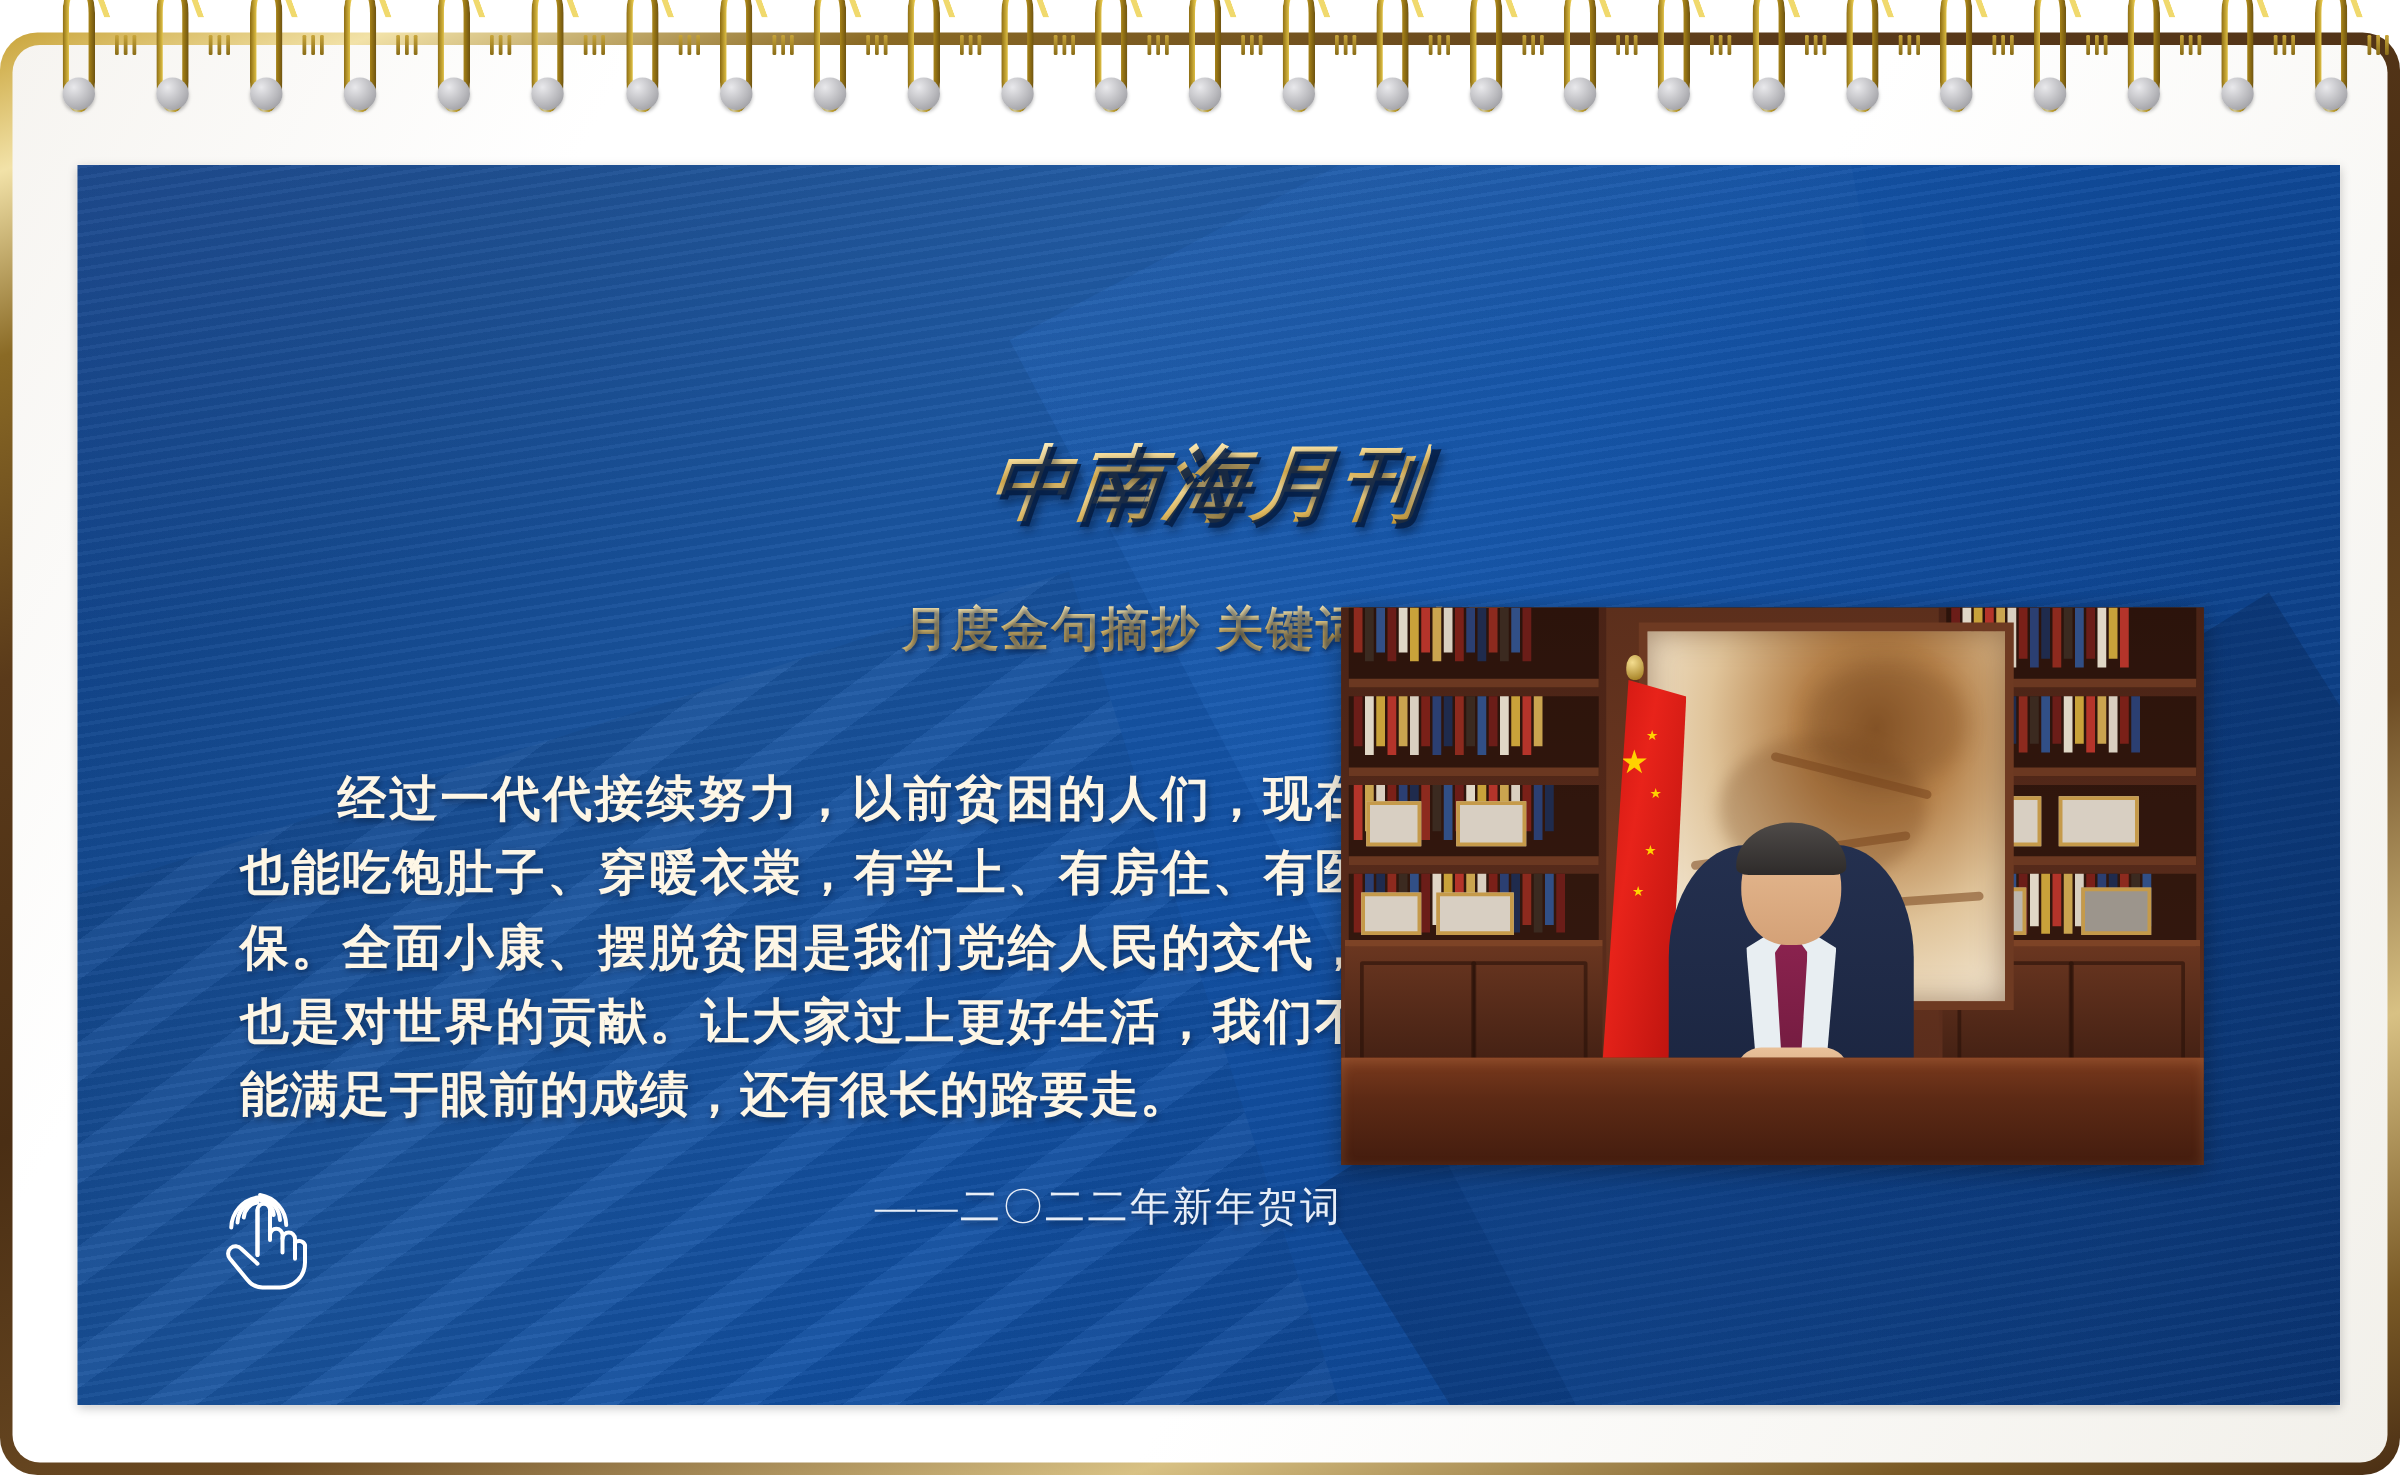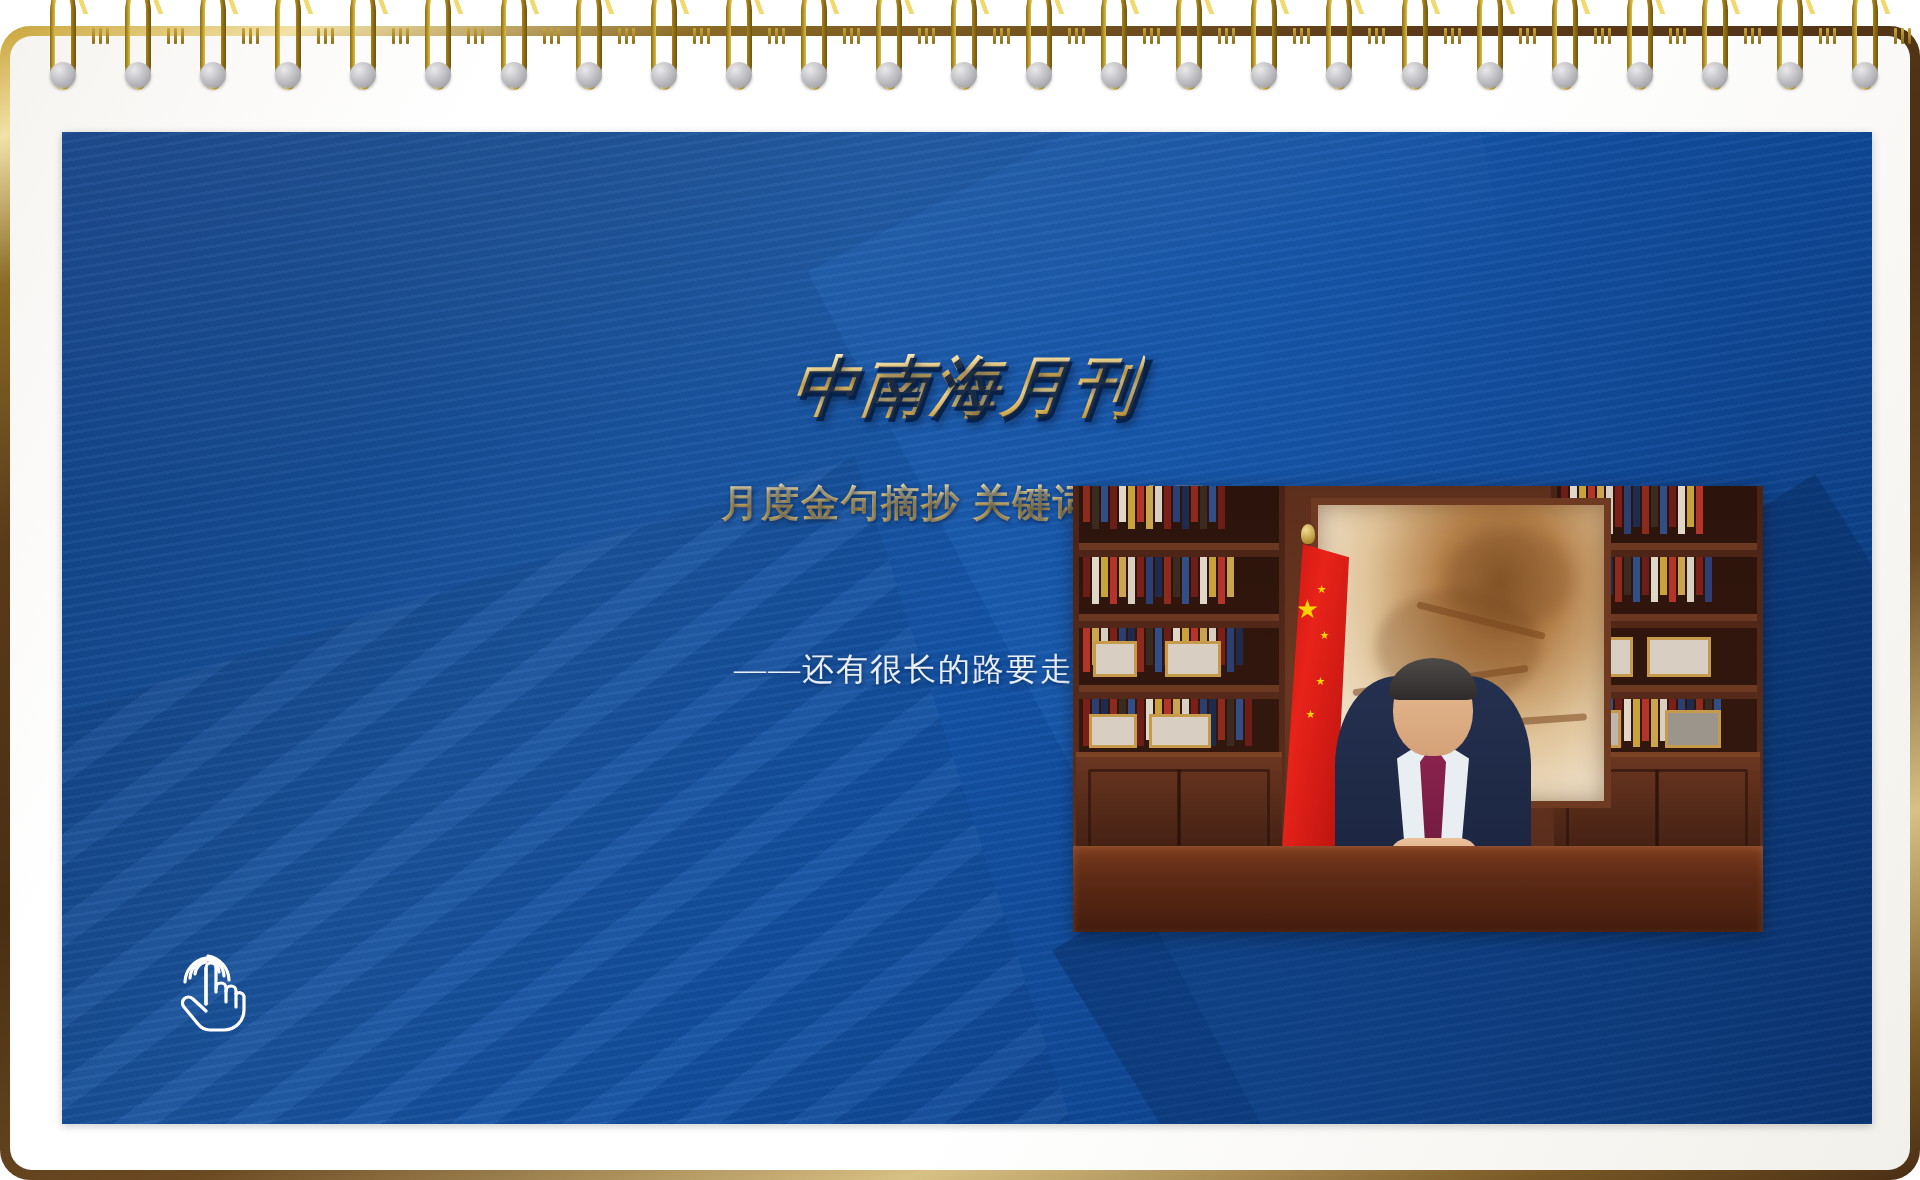--- a/index.html
+++ b/index.html
@@ -363,21 +363,22 @@
 
       <div id="title">
         <span class="title-text">中南海月刊</span>
       </div>
 
       <div id="subtitle">
         <span class="sub-text">月度金句摘抄 关键词：人民</span>
       </div>
 
       <div id="quote-block">
-        <div id="quote-attrib">——还有很长的路要走</div>
+        <div id="quote-text">经过一代代接续努力，以前贫困的人们，现在也能吃饱肚子、穿暖衣裳，有学上、有房住、有医保。全面小康、摆脱贫困是我们党给人民的交代，也是对世界的贡献。让大家过上更好生活，我们不能满足于眼前的成绩，还有很长的路要走。</div>
+        <div id="quote-attrib">——二〇二二年新年贺词</div>
       </div>
 
       <div id="photo">
         <div class="ph wall"></div>
 
         <div class="ph case left">
           <div class="shelf" style="top:0;">
             <div class="books">
                 <span class="bk" style="background:#8d2a1e;height:74%;"></span>
                 <span class="bk" style="background:#3b2a20;height:87%;"></span>

